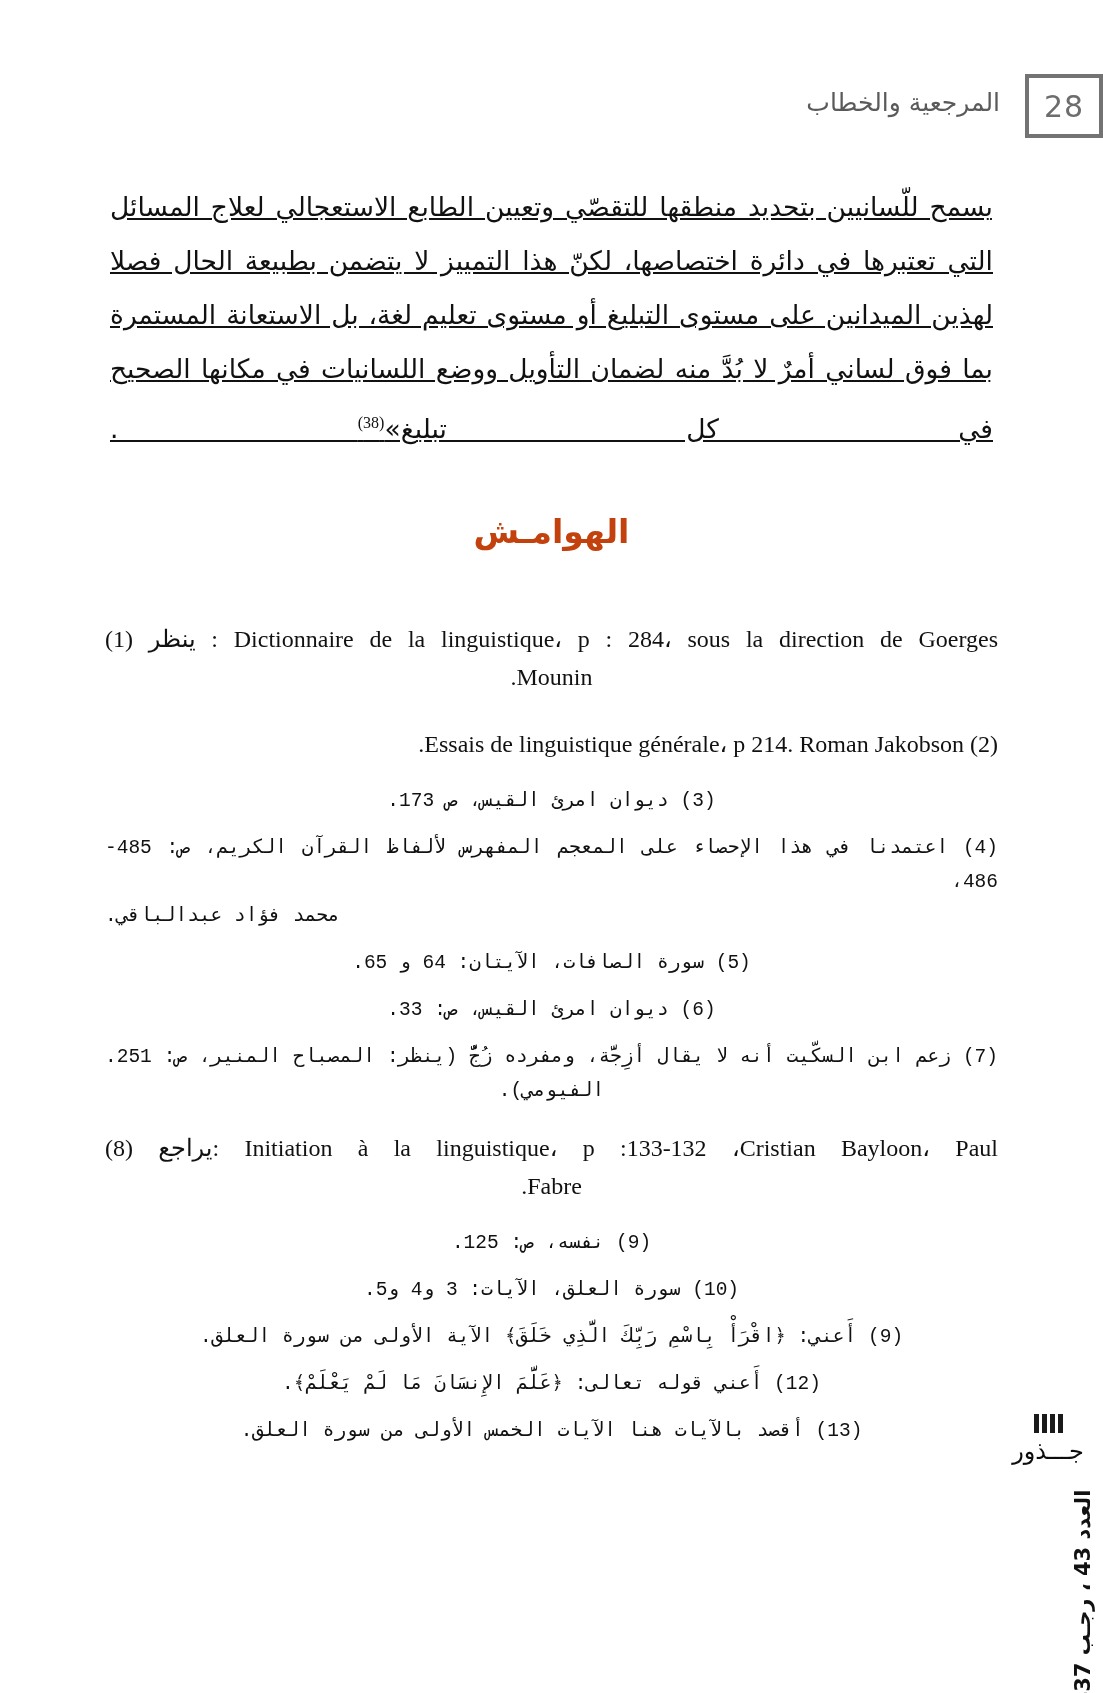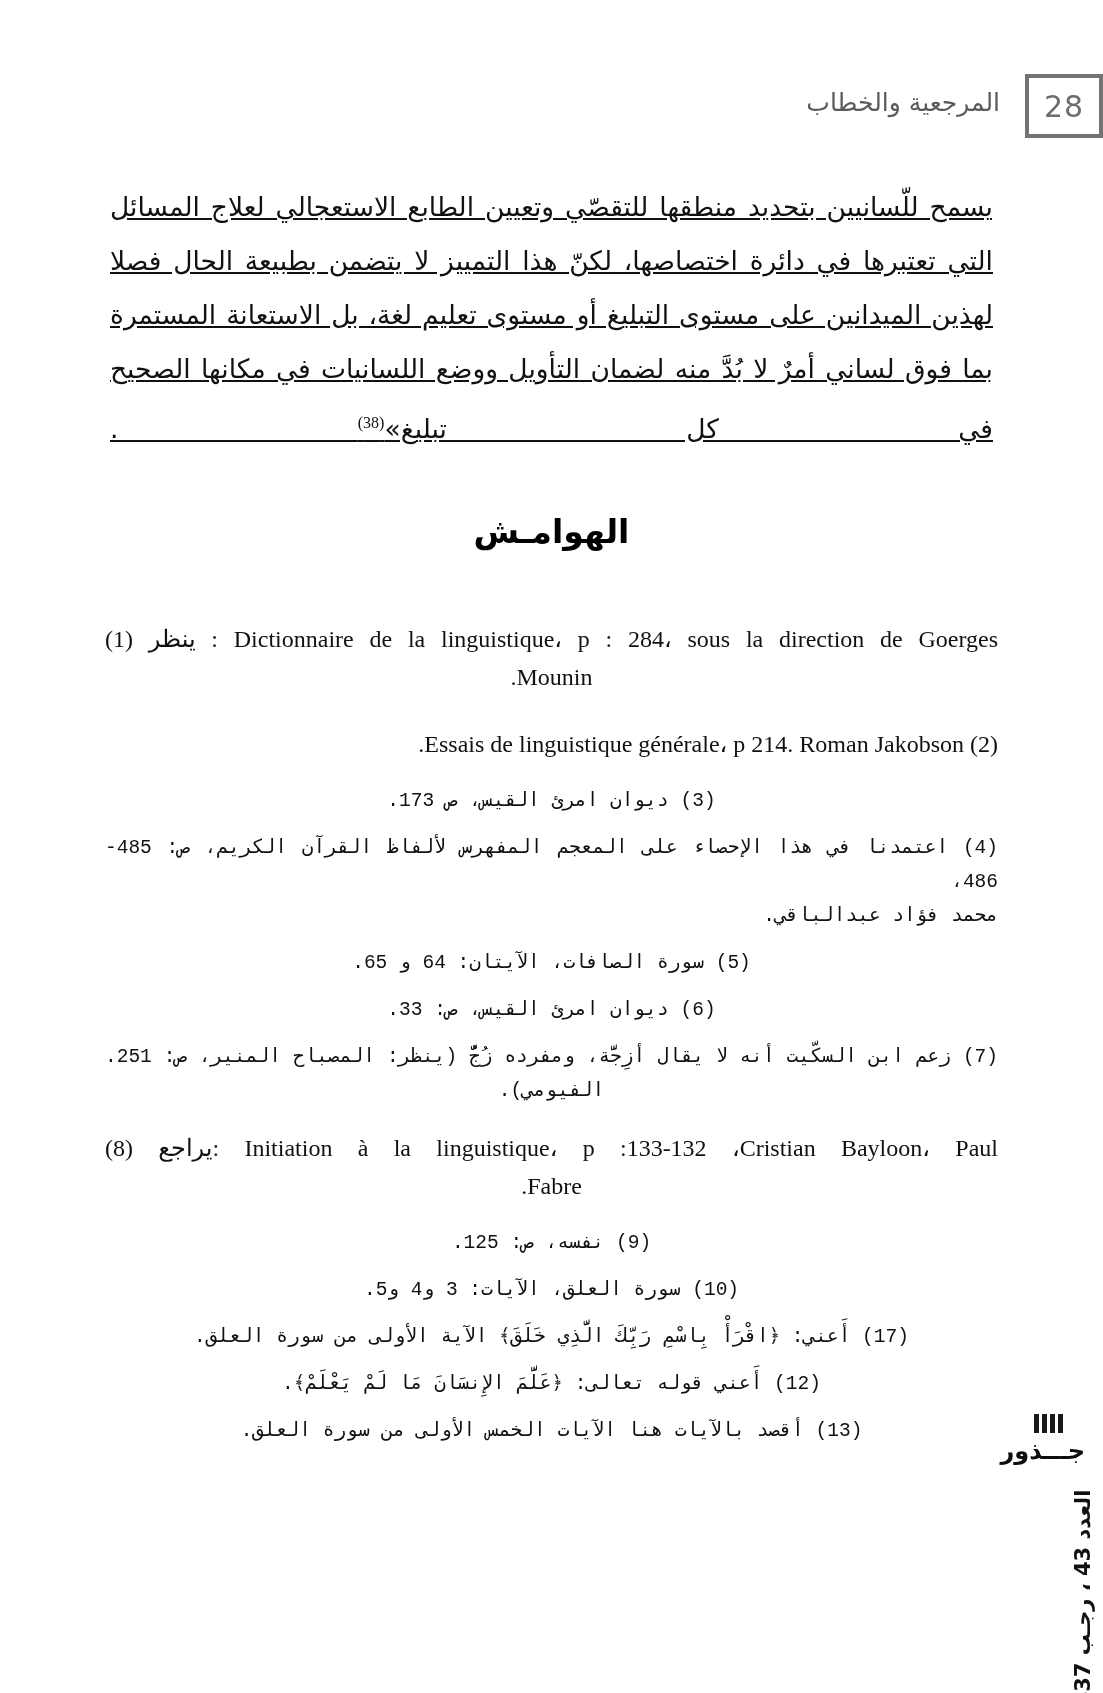--- a/index.html
+++ b/index.html
@@ -84,21 +84,21 @@
   .section-heading {
     position: absolute;
     top: 512px;
     left: 0;
     right: 0;
     text-align: center;
     direction: rtl;
     font-family: "DejaVu Sans", sans-serif;
     font-size: 33px;
     font-weight: bold;
-    color: #000000;
+    color: #c2410c;
     letter-spacing: 0px;
   }
 
   
   .notes {
     position: absolute;
     top: 620px;
     right: 105px;
     left: 105px;
     direction: rtl;
@@ -169,21 +169,21 @@
   }
   .logo-bars span {
     display: block;
     width: 5px;
     height: 19px;
     background: #1a1a1a;
   }
   .logo-word {
     font-family: "DejaVu Sans", sans-serif;
     font-size: 24px;
-    font-weight: bold;
+    font-weight: normal;
     color: #0d0d0d;
     letter-spacing: -1px;
   }
 </style>
 </head>
 <body>
 
 <div class="page">
 
   <div class="header">
@@ -213,21 +213,21 @@
     </div>
 
     <div class="spacer-8"></div>
 
     <div class="note ar cont">
       <div>(3) ديوان امرئ القيس، ص 173.</div>
     </div>
 
     <div class="note ar">
       <div style="text-align:justify;text-align-last:justify;">(4) اعتمدنا في هذا الإحصاء على المعجم المفهرس لألفاظ القرآن الكريم، ص: 485-486،</div>
-      <div style="text-align:right;">محمد فؤاد عبدالباقي.</div>
+      <div style="text-align:left;">محمد فؤاد عبدالباقي.</div>
     </div>
 
     <div class="note ar cont">
       <div>(5) سورة الصافات، الآيتان: 64 و 65.</div>
     </div>
 
     <div class="note ar cont">
       <div>(6) ديوان امرئ القيس، ص: 33.</div>
     </div>
 
@@ -247,21 +247,21 @@
 
     <div class="note ar cont">
       <div>(9) نفسه، ص: 125.</div>
     </div>
 
     <div class="note ar cont">
       <div>(10) سورة العلق، الآيات: 3 و4 و5.</div>
     </div>
 
     <div class="note ar cont">
-      <div>(17) أَعني: ﴿اقْرَأْ بِاسْمِ رَبِّكَ الَّذِي خَلَقَ﴾ الآية الأولى من سورة العلق.</div>
+      <div>(9) أَعني: ﴿اقْرَأْ بِاسْمِ رَبِّكَ الَّذِي خَلَقَ﴾ الآية الأولى من سورة العلق.</div>
     </div>
 
     <div class="note ar cont">
       <div>(12) أَعني قوله تعالى: ﴿عَلَّمَ الإِنسَانَ مَا لَمْ يَعْلَمْ﴾.</div>
     </div>
 
     <div class="note ar cont">
       <div>(13) أقصد بالآيات هنا الآيات الخمس الأولى من سورة العلق.</div>
     </div>
 

